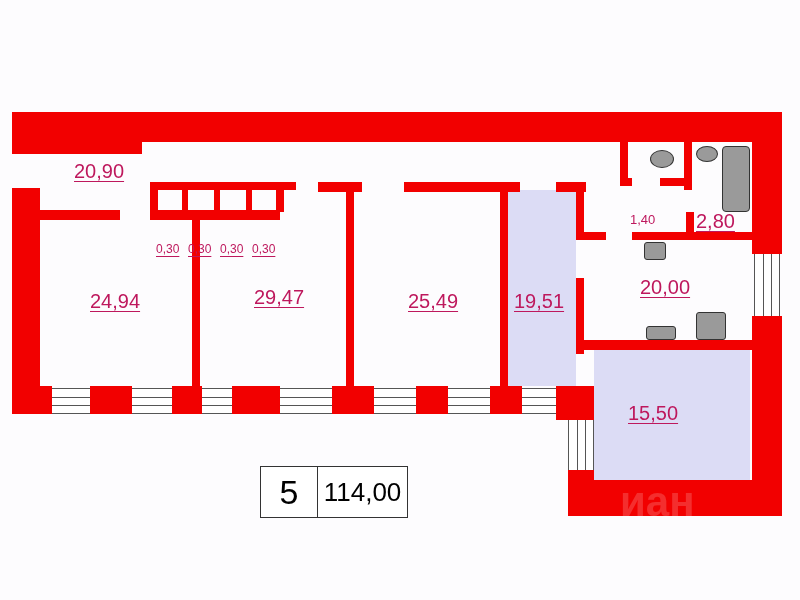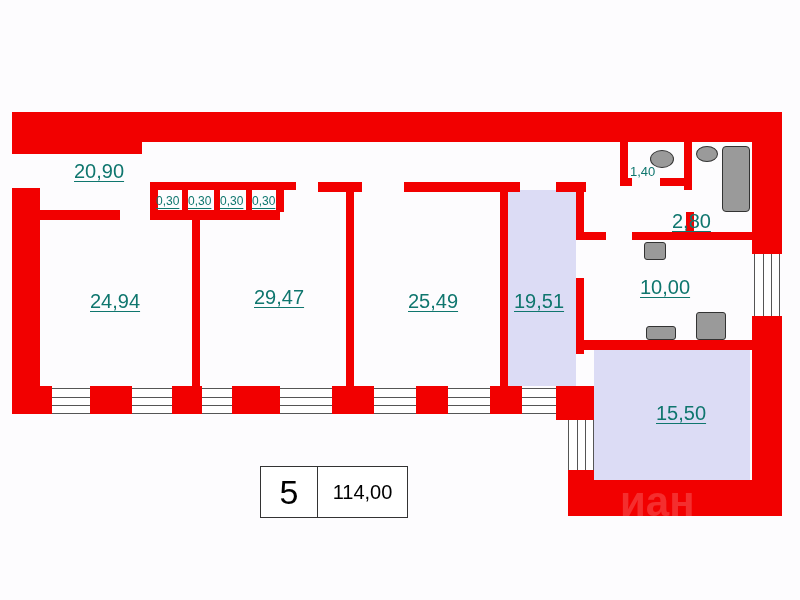--- a/index.html
+++ b/index.html
@@ -1,31 +1,31 @@
 <!DOCTYPE html>
 <html><head>
 <meta charset="utf-8">
 <style>
   html,body{margin:0;padding:0;background:#fdfcfe;}
   body{width:800px;height:600px;position:relative;overflow:hidden;font-family:"Liberation Sans",sans-serif;}
   .w{position:absolute;background:#f20000;}
   .room{position:absolute;}
   .lav{background:#dcdcf5;}
-  .lbl{position:absolute;font-size:20px;color:#0f766e;text-decoration:underline;text-decoration-thickness:1px;text-underline-offset:3px;white-space:nowrap;}
-  .sm{font-size:12px;}
+  .lbl{position:absolute;font-size:20px;color:#be185d;text-decoration:underline;text-decoration-thickness:1px;text-underline-offset:3px;white-space:nowrap;}
+  .sm{font-size:12px;margin-top:48px;}
   .win{position:absolute;background:#fff;border-top:1px solid #555;border-bottom:1px solid #555;}
   .win::before,.win::after{content:"";position:absolute;left:0;right:0;height:1px;background:#555;}
   .win::before{top:33%;} .win::after{top:66%;}
   .winv{position:absolute;background:#fff;border-left:1px solid #555;border-right:1px solid #555;}
   .winv::before,.winv::after{content:"";position:absolute;top:0;bottom:0;width:1px;background:#555;}
   .winv::before{left:33%;} .winv::after{left:66%;}
   .fix{position:absolute;background:#9a9a9a;border:1px solid #333;border-radius:3px;}
   .legend{position:absolute;left:260px;top:466px;width:146px;height:50px;border:1px solid #333;display:flex;background:#fff;}
   .legend .n{width:56px;border-right:1px solid #333;font-size:34px;display:flex;align-items:center;justify-content:center;}
-  .legend .a{flex:1;font-size:20px;display:flex;align-items:center;justify-content:center;}
+  .legend .a{flex:1;font-size:26px;display:flex;align-items:center;justify-content:center;}
   .wm{position:absolute;left:620px;top:478px;font-size:42px;font-weight:bold;color:rgba(255,255,255,0.18);}
 </style>
 </head>
 <body>
 
 <div class="room lav" style="left:508px;top:190px;width:68px;height:196px;"></div>
 <div class="room lav" style="left:594px;top:350px;width:156px;height:130px;"></div>
 
 <div class="w" style="left:12px;top:112px;width:770px;height:30px;"></div>
 <div class="w" style="left:12px;top:112px;width:130px;height:42px;"></div>
@@ -91,22 +91,22 @@
 <div class="lbl" style="left:74px;top:160px;">20,90</div>
 <div class="lbl sm" style="left:156px;top:194px;">0,30</div>
 <div class="lbl sm" style="left:188px;top:194px;">0,30</div>
 <div class="lbl sm" style="left:220px;top:194px;">0,30</div>
 <div class="lbl sm" style="left:252px;top:194px;">0,30</div>
 <div class="lbl" style="left:90px;top:290px;">24,94</div>
 <div class="lbl" style="left:254px;top:286px;">29,47</div>
 <div class="lbl" style="left:408px;top:290px;">25,49</div>
 <div class="lbl" style="left:514px;top:290px;">19,51</div>
 <div class="lbl sm" style="left:630px;top:164px;font-size:13px;text-decoration:none;">1,40</div>
-<div class="lbl" style="left:672px;top:210px;">2,80</div>
-<div class="lbl" style="left:640px;top:276px;">10,00</div>
-<div class="lbl" style="left:656px;top:402px;">15,50</div>
+<div class="lbl" style="left:696px;top:210px;">2,80</div>
+<div class="lbl" style="left:640px;top:276px;">20,00</div>
+<div class="lbl" style="left:628px;top:402px;">15,50</div>
 
 <div class="wm">иан</div>
 
 <div class="legend">
   <div class="n">5</div>
   <div class="a">114,00</div>
 </div>
 
 </body></html>

